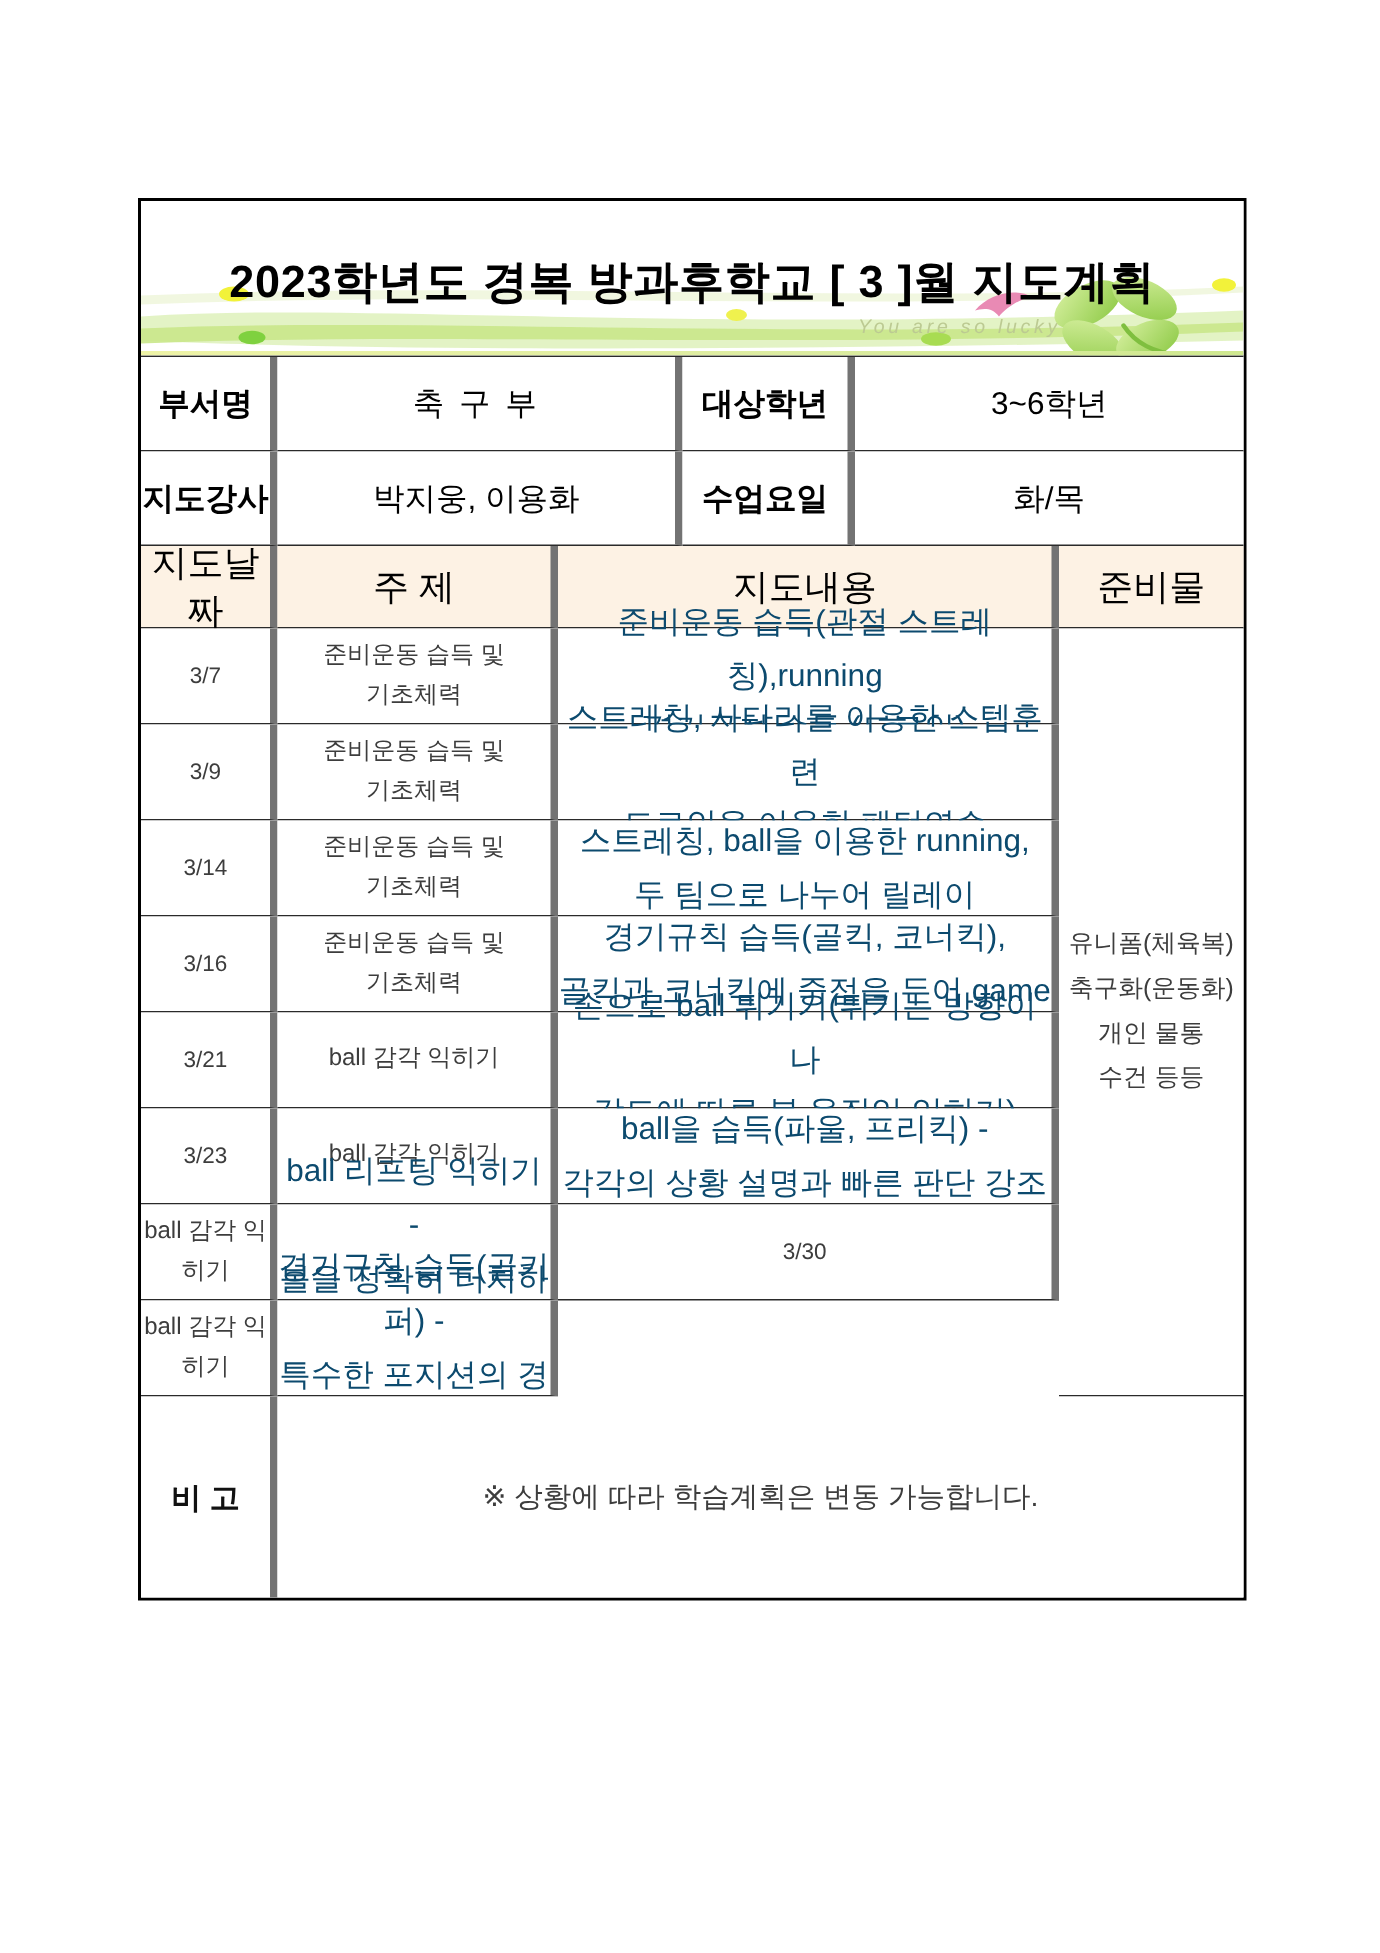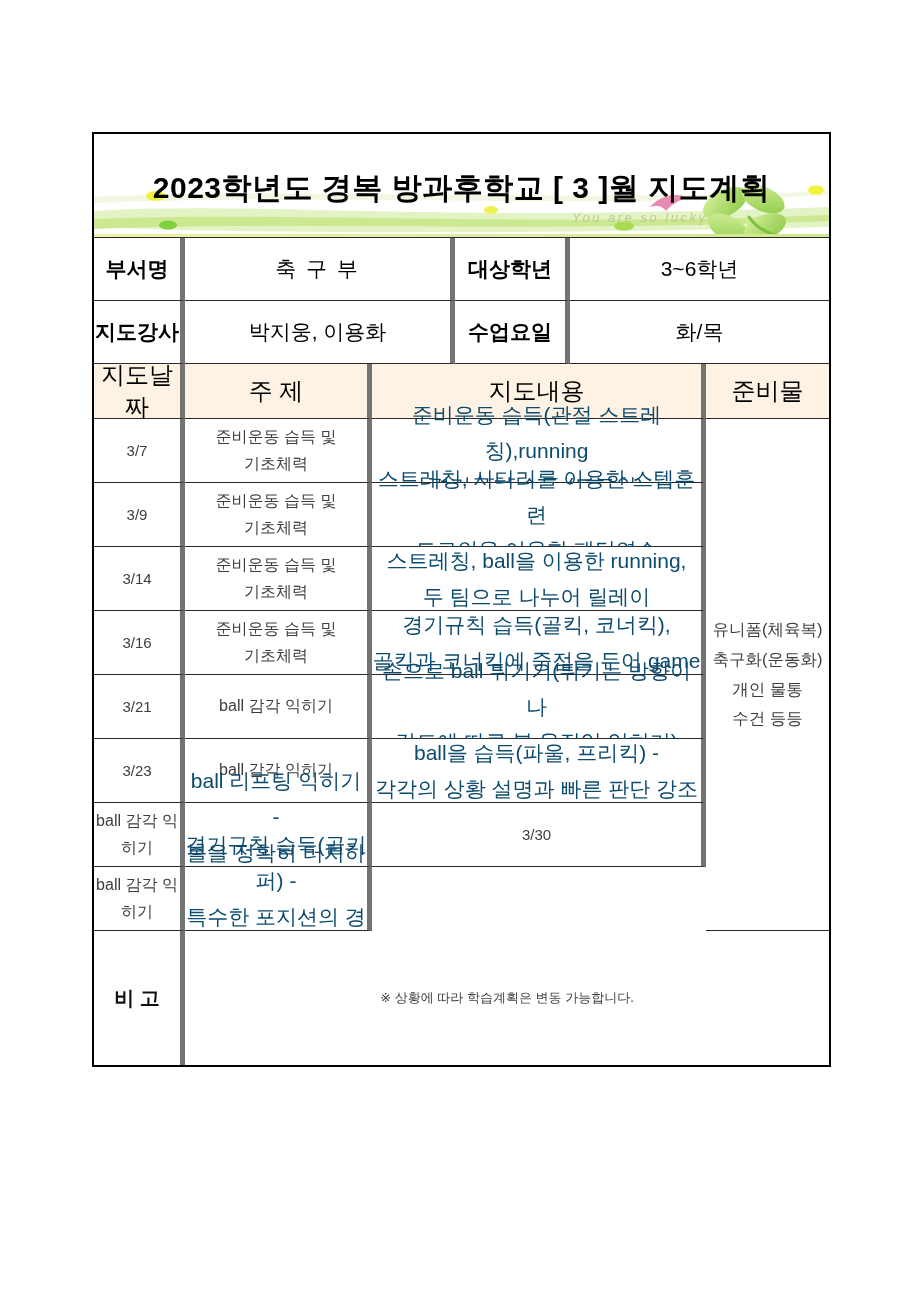--- a/index.html
+++ b/index.html
@@ -64,21 +64,21 @@
     grid-column:4; grid-row:2 / span 8;
     font-size:16.5px; color:#3d3d3d; line-height:1.8;
   }
 
   
   .remark-grid {
     display:grid; grid-template-columns:91px 1fr; grid-auto-rows:134px;
   }
   .remark-grid .cell { border-bottom:none; }
   .remark-label { font-size:20px; font-weight:700; color:#111; }
-  .remark-text { font-size:13px; color:#3d3d3d; }
+  .remark-text { font-size:19px; color:#3d3d3d; }
 </style>
 </head>
 <body>
 
 <div class="doc">
 
   <div class="banner">
     <svg class="decor" viewBox="0 0 735 104" aria-hidden="true">
       <defs>
         <linearGradient id="leafGrad" x1="0" y1="0" x2="1" y2="1">

